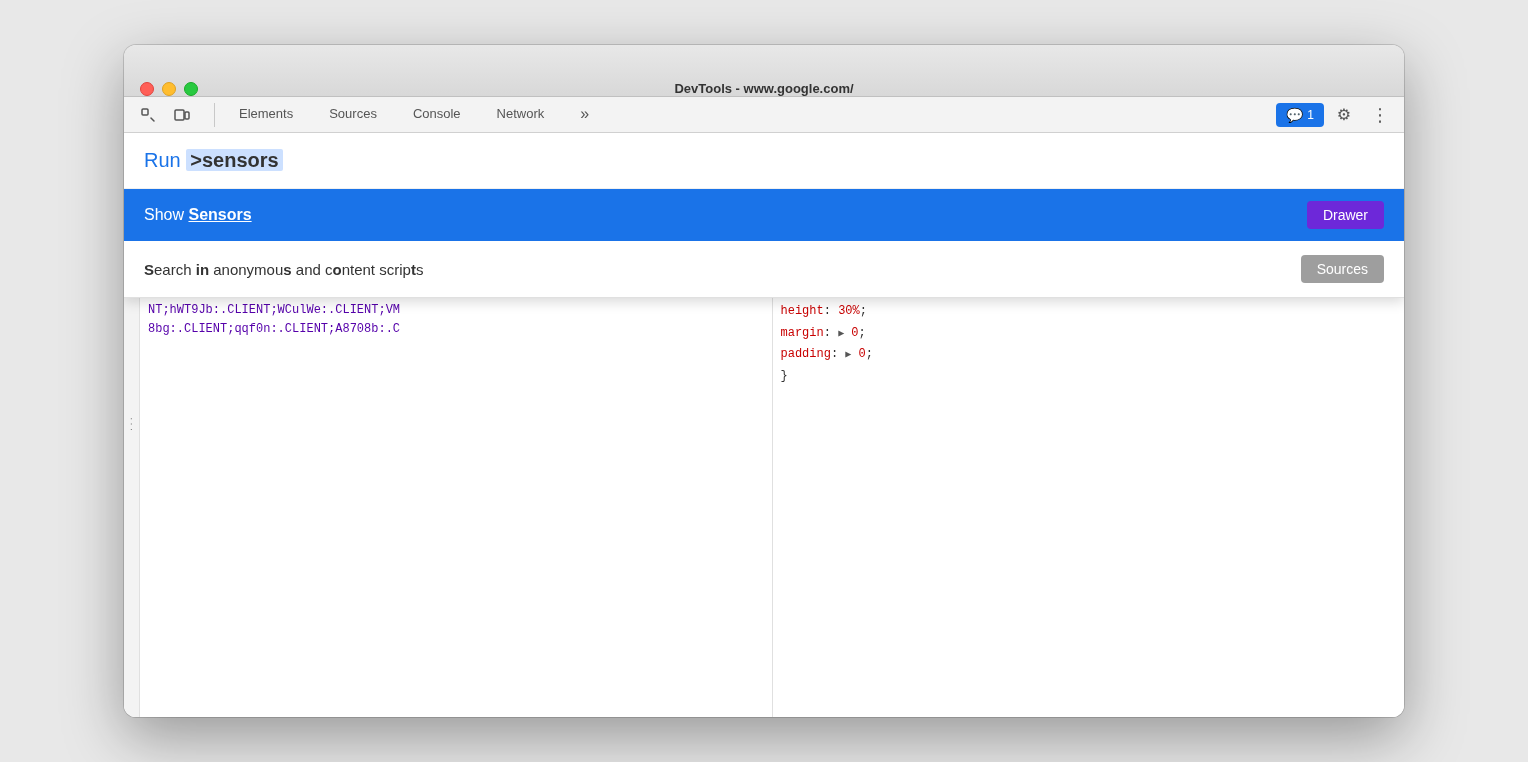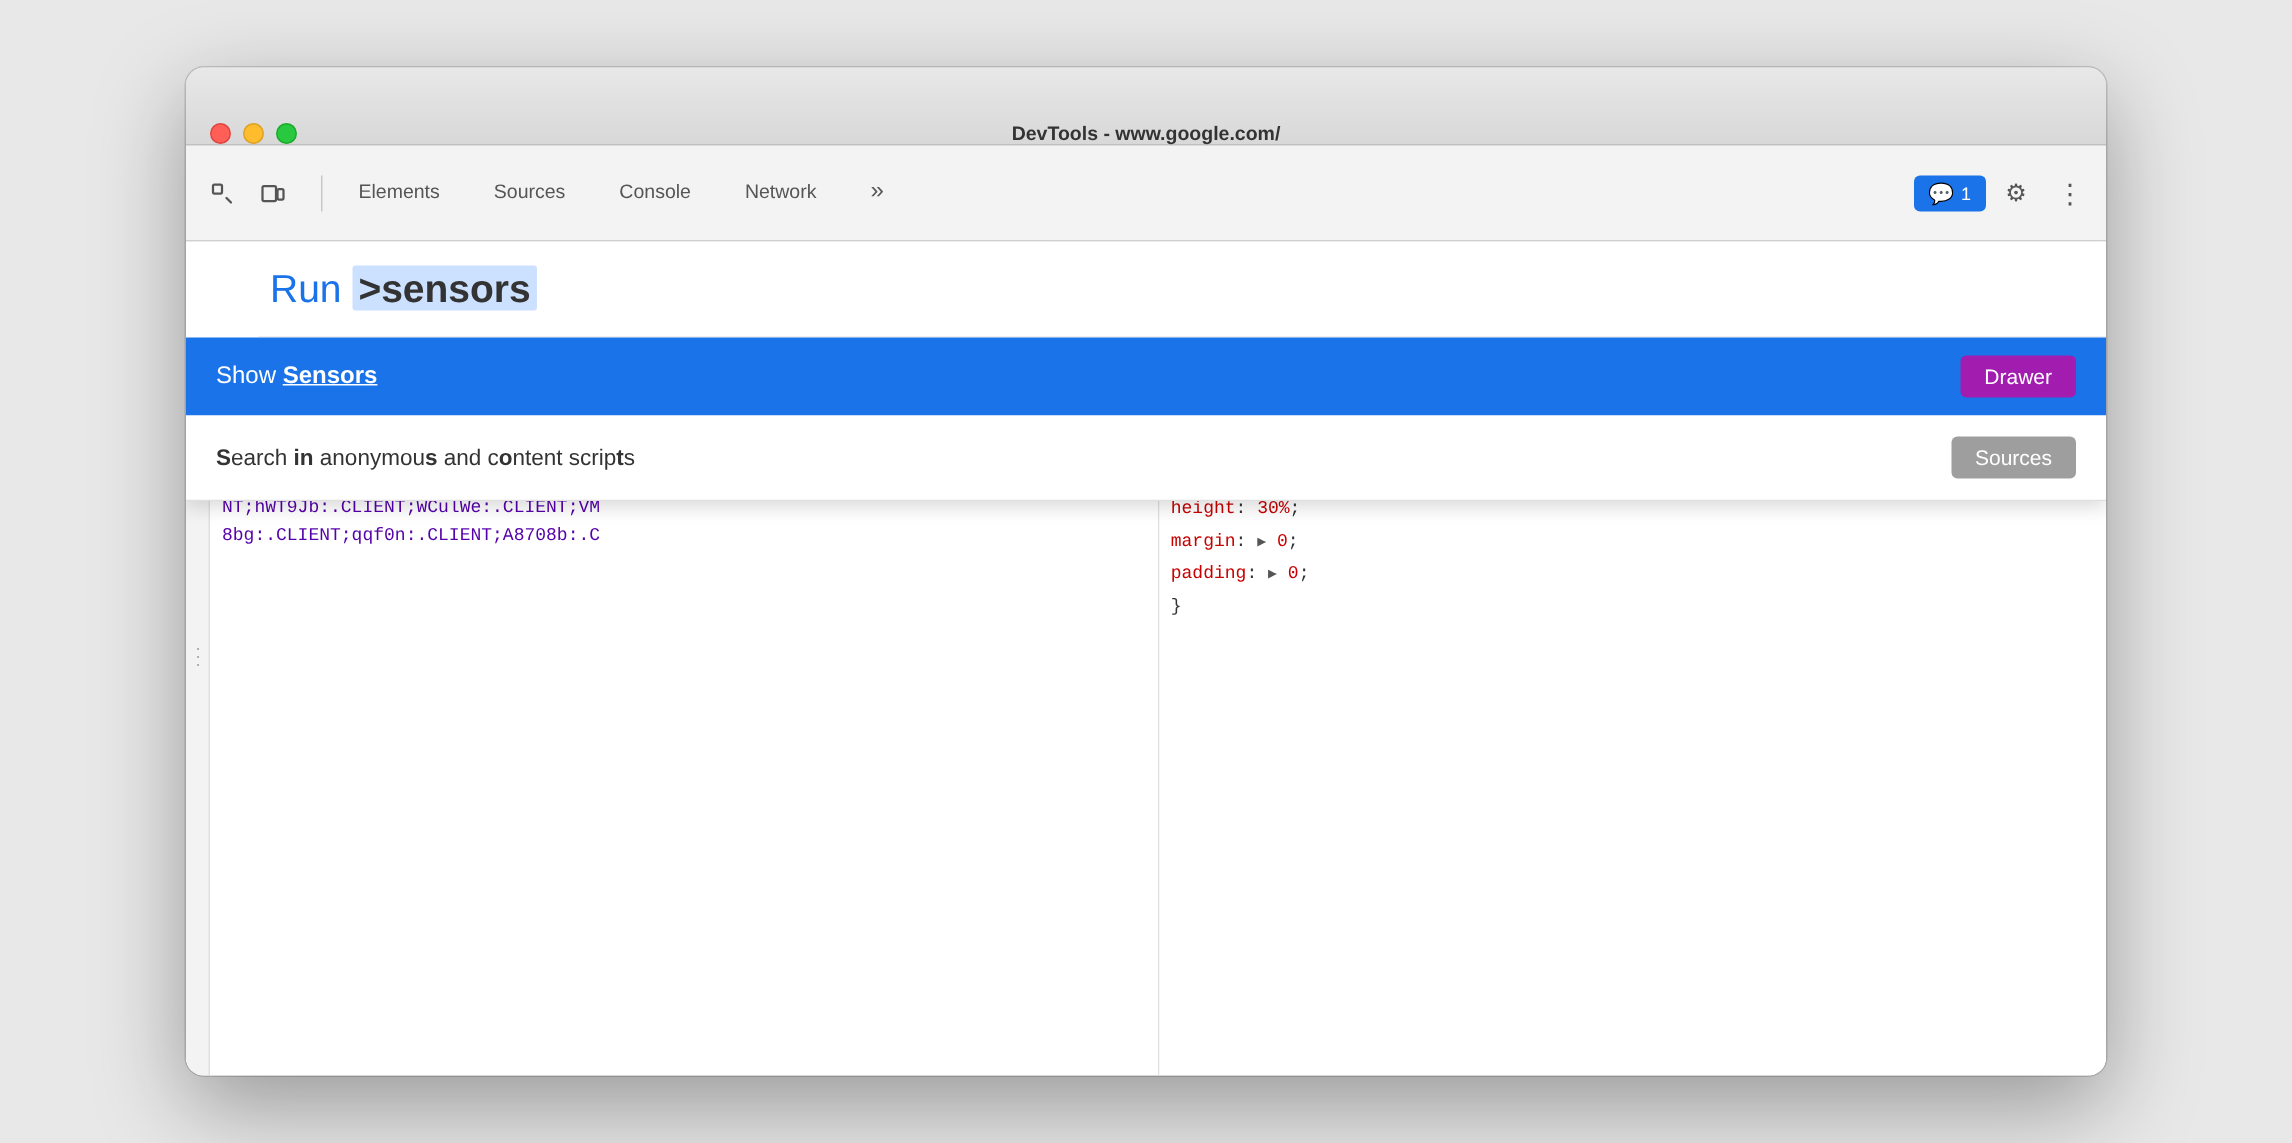--- a/index.html
+++ b/index.html
@@ -57,21 +57,21 @@
     .devtools-window {
       background: #fff;
       display: flex;
       flex-direction: column;
       height: 620px;
     }
 
     .toolbar {
       display: flex;
       align-items: center;
-      height: 64px;
+      height: 36px;
       background: #f3f3f3;
       border-bottom: 1px solid #d0d0d0;
       padding: 0 8px;
       gap: 4px;
     }
 
     .toolbar-icons {
       display: flex;
       gap: 2px;
       align-items: center;
@@ -158,25 +158,24 @@
       top: 0;
       left: 0;
       right: 0;
       background: white;
       border-bottom: 1px solid #e0e0e0;
       z-index: 10;
       box-shadow: 0 4px 12px rgba(0,0,0,0.15);
     }
 
     .command-input-row {
-      padding: 16px 8px;
-      font-size: 26px;
+      padding: 16px 20px;
+      font-size: 20px;
       color: #333;
       border-bottom: 1px solid #f0f0f0;
-      margin-left: 48px;
     }
 
     .command-input-run {
       color: #1a73e8;
       font-weight: normal;
     }
 
     .command-input-text {
       background: #cce0ff;
       border-radius: 2px;
@@ -197,21 +196,21 @@
       font-size: 16px;
     }
 
     .command-result-text .highlight {
       font-weight: bold;
       text-decoration: underline;
       text-align: right;
     }
 
     .command-result-badge {
-      background: #a21caf;
+      background: #6d28d9;
       color: white;
       padding: 6px 16px;
       border-radius: 4px;
       font-size: 14px;
       font-weight: 500;
     }
 
     .command-result-second {
       display: flex;
       align-items: center;

